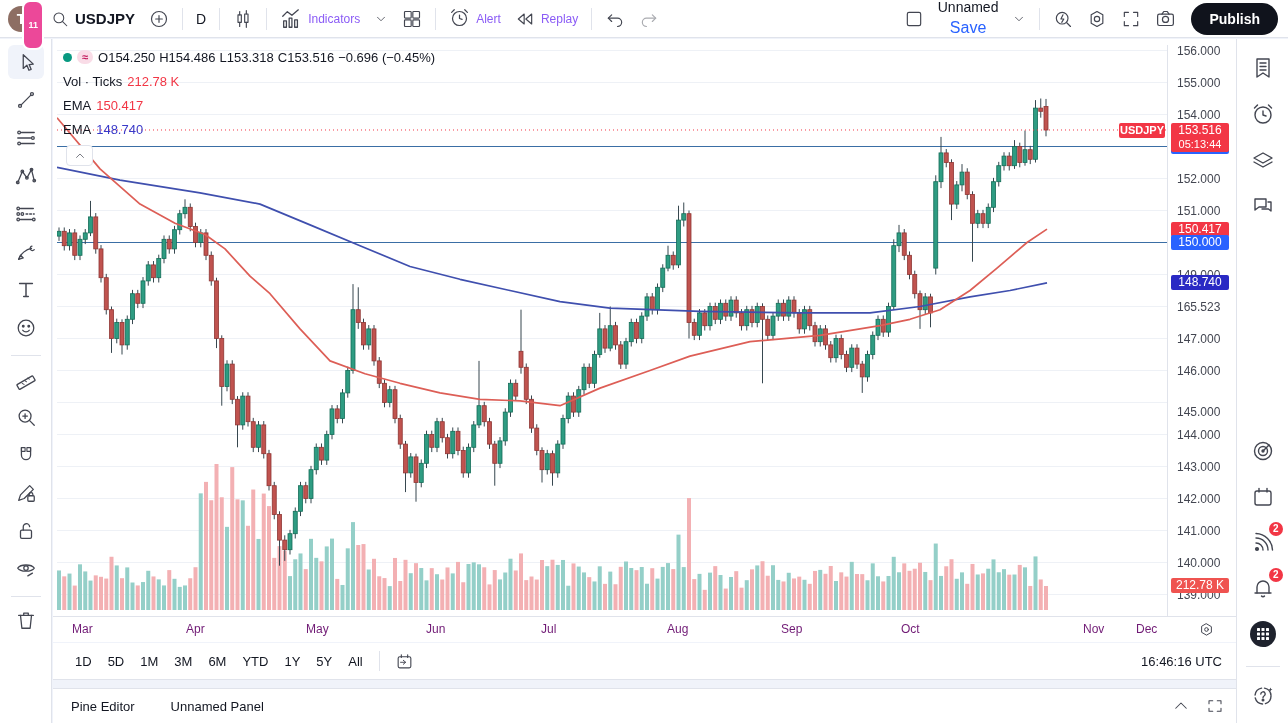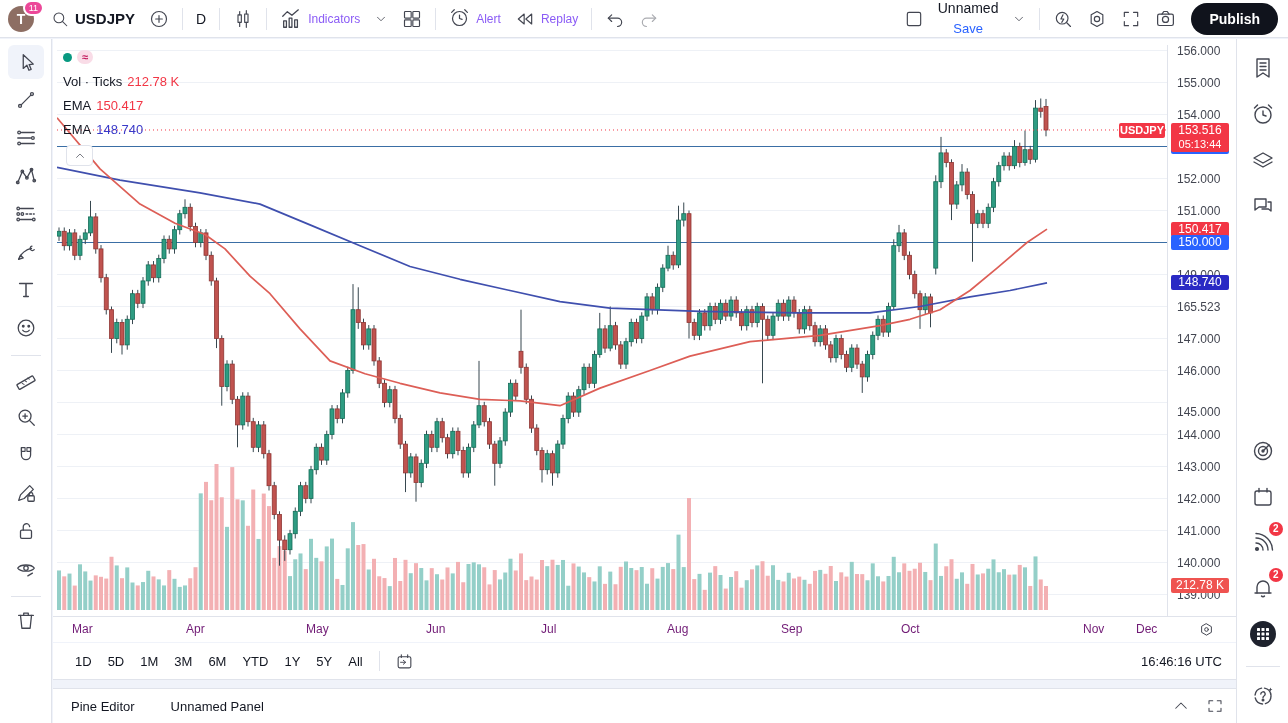--- a/index.html
+++ b/index.html
@@ -9,27 +9,27 @@
   .icon { stroke:#434651; fill:none; stroke-width:1.4; stroke-linecap:round; stroke-linejoin:round; }
 
   
   #topbar { position:absolute; left:0; top:0; width:1288px; height:38px; background:#fff;
     border-bottom:1px solid #e0e3eb; display:flex; align-items:center; padding:0 10px 0 8px; z-index:30; }
   .tb-btn { display:flex; align-items:center; gap:6px; padding:4px 7px; border-radius:6px; cursor:pointer; }
   .tb-sep { width:1px; height:22px; background:#e0e3eb; margin:0 6px; }
   #avatar { position:relative; width:26px; height:26px; border-radius:50%; background:#8d6e63; color:#fff;
     font-size:14px; font-weight:700; display:flex; align-items:center; justify-content:center; margin-right:10px; }
   #avatar-badge { position:absolute; top:-6px; right:-10px; background:#ec4899; color:#fff; font-size:9px;
-    font-weight:400; border-radius:8px; padding:1px 4px; border:2px solid #fff; }
+    font-weight:700; border-radius:8px; padding:18px 4px; border:2px solid #fff; }
   #symbol-name { font-weight:700; font-size:15px; }
   .tb-label { font-size:12px; color:#8b5cf6;text-align:right; }
   #interval-btn { font-size:14px; font-weight:500; }
   #save-block { display:flex; flex-direction:column; align-items:center; line-height:1.05; }
   #layout-name { font-size:14px; color:#131722; }
-  #save-link { font-size:13px; color:#2962ff; }
+  #save-link { font-size:16px; color:#2962ff; }
   #publish-btn { background:#10131c; color:#fff; font-size:14px; font-weight:600; border-radius:17px;
     padding:8px 18px; margin-left:8px; cursor:pointer; }
   .muted { opacity:.45; }
 
   
   #left-toolbar { position:absolute; left:0; top:39px; width:52px; height:684px; background:#fff;
     border-right:1px solid #e0e3eb; display:flex; flex-direction:column; align-items:center; padding-top:6px; z-index:20; }
   .lt-btn { width:36px; height:34px; display:flex; align-items:center; justify-content:center; border-radius:6px;
     margin-bottom:4px; cursor:pointer; }
   .lt-btn.selected { background:#f0f3fa; }
@@ -1024,20 +1024,23 @@
       <rect x="987" y="61.5" width="4" height="23.488000000000284" fill="#c0534f" stroke="#8e3634" stroke-width="0.8"></rect>
       <polyline points="0,122.3 63,135.1 143,147.9 203,159.1 253,179.9 303,200.7 353,221.5 403,234.3 453,245.5 503,256.7 553,263.1 643,266.3 743,267.9 813,267.9 863,261.5 913,251.9 953,245.5 990,237.8" fill="none" stroke="#3f4fae" stroke-width="1.7" stroke-linejoin="round"></polyline>
       <polyline points="0,72.7 43,123.9 83,159.1 118,178.3 148,189.5 168,203.9 193,231.1 213,248.7 243,283.9 273,315.9 308,328.7 343,338.3 383,347.9 423,354.3 463,355.9 503,360.7 543,343.1 593,325.5 633,311.1 693,296.7 763,290.3 823,280.7 853,274.3 883,264.7 913,245.5 940,223.1 970,197.5 990,184.1" fill="none" stroke="#dd5e56" stroke-width="1.7" stroke-linejoin="round"></polyline>
       <line x1="0" x2="1110" y1="84.98800000000028" y2="84.98800000000028" stroke="#f23645" stroke-width="1" stroke-dasharray="1,3"></line>
     </svg>
 
   <div id="legend">
     <div class="leg-row">
       <span class="leg-dot"></span>
       <span class="leg-pill">≈</span>
+      <span class="ohlc">
+        <span>O154.250</span><span>H154.486</span><span>L153.318</span><span>C153.516</span><span>−0.696 (−0.45%)</span>
+      </span>
     </div>
     <div class="leg-row">
       <span>Vol · Ticks</span>
       <span class="leg-val-red">212.78 K</span>
     </div>
     <div class="leg-row">
       <span>EMA</span>
       <span class="leg-val-red">150.417</span>
     </div>
     <div class="leg-row">

